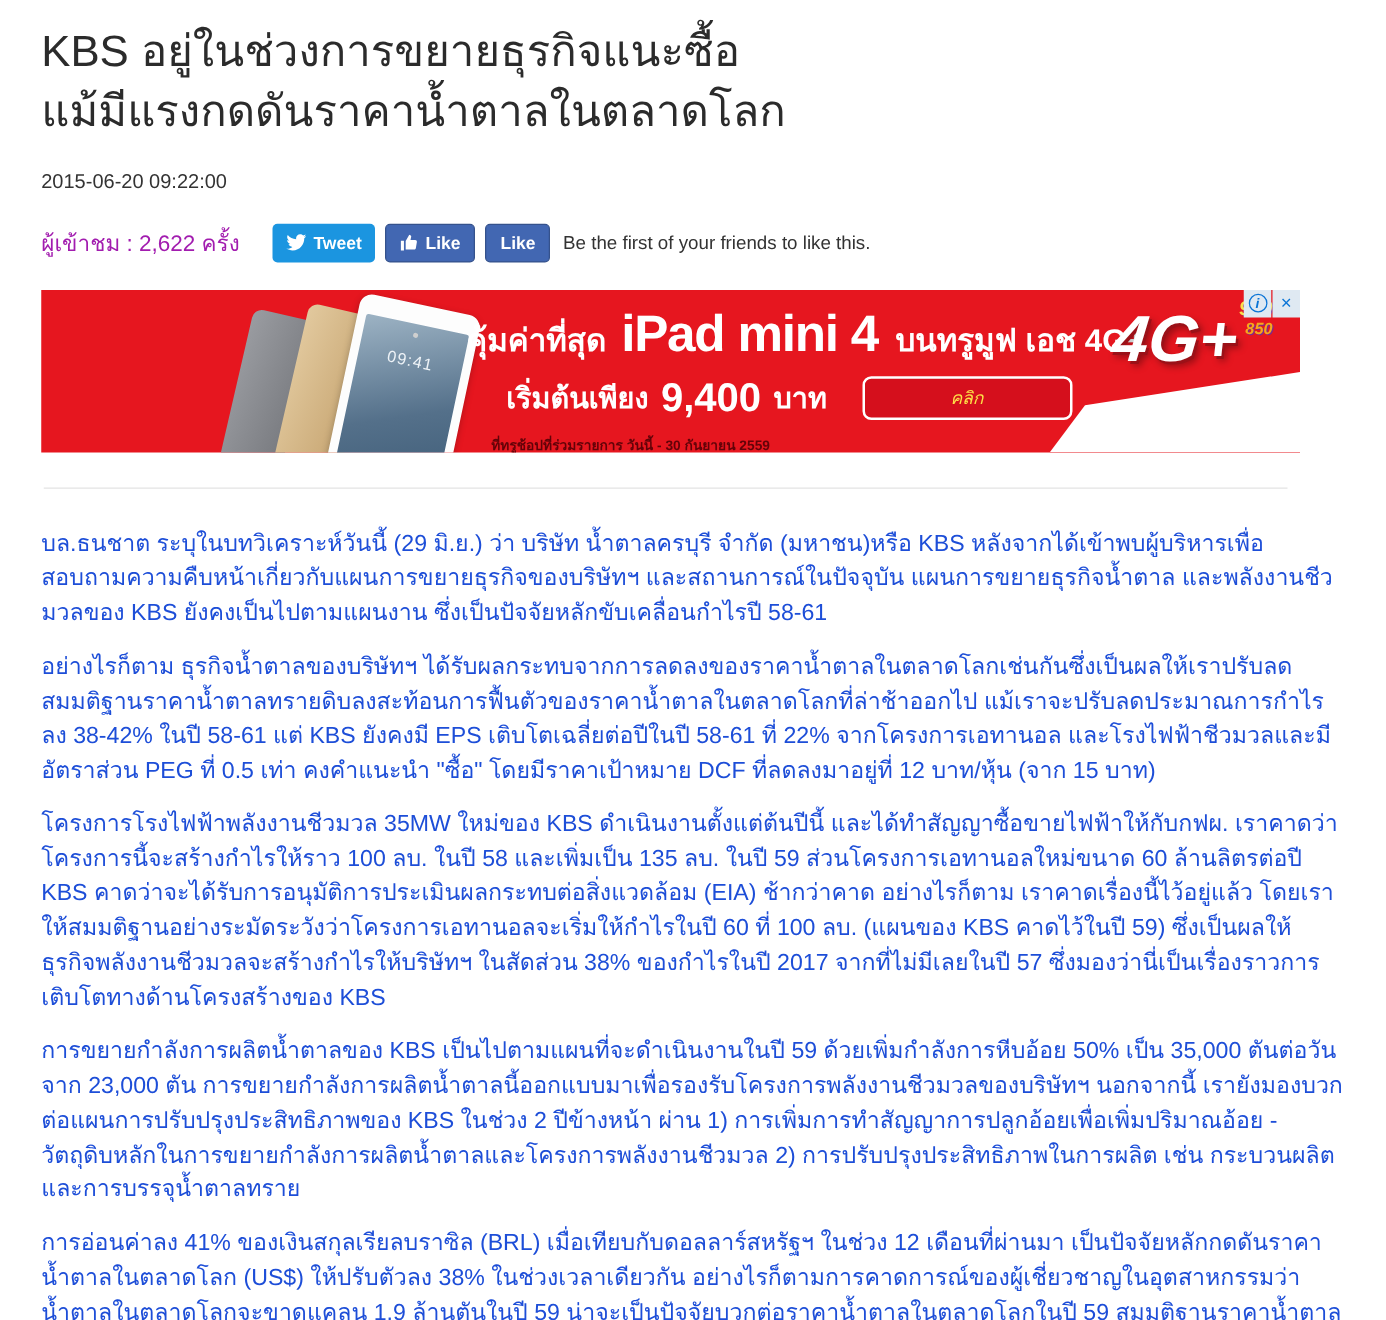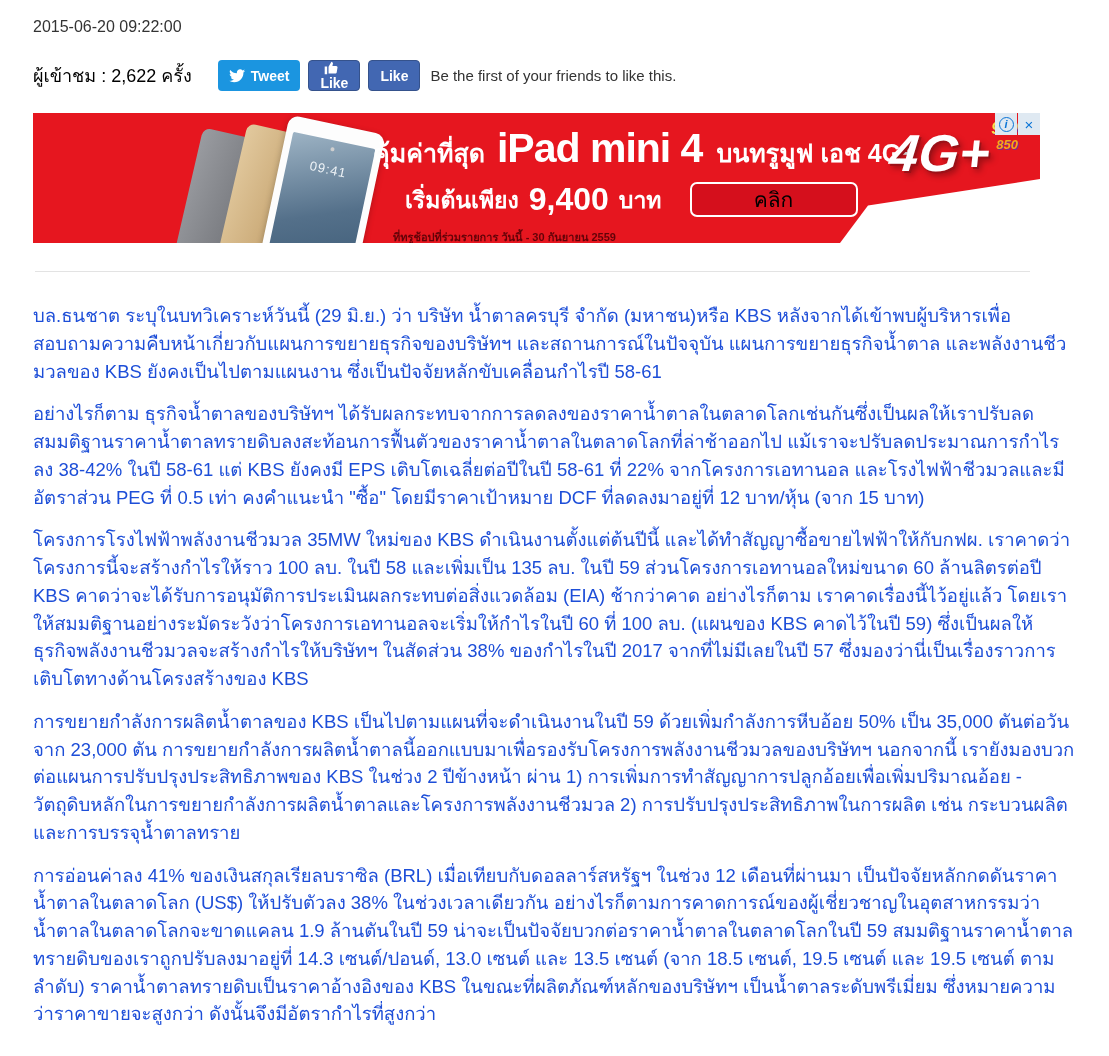--- a/index.html
+++ b/index.html
@@ -13,27 +13,27 @@
 
   
   .headline {
     font-size: 35px; font-weight: 500; line-height: 1.38; color: #2b2b2b;
     letter-spacing: 0; margin-bottom: 22px;
   }
   .headline span { display: block; }
   .date { font-size: 16px; color: #333; margin-bottom: 24px; }
 
   .social-row { display: flex; align-items: center; margin-bottom: 22px; }
-  .views { font-size: 18px; color: #000000; margin-right: 26px; white-space: nowrap; }
+  .views { font-size: 18px; color: #a21caf; margin-right: 26px; white-space: nowrap; }
   .btn { display: inline-flex; align-items: center; justify-content: center;
          border-radius: 4px; color: #fff; font-size: 14px; font-weight: bold;
          height: 31px; padding: 12px 11px; cursor: pointer; user-select: none; }
   .btn + .btn { margin-left: 8px; }
   .btn-tweet { background: #1b95e0; }
-  .btn-fb { background: #4267b2; border: 1px solid #35528c; border-radius: 4px; flex-direction: column; }
+  .btn-fb { background: #4267b2; border: 1px solid #35528c; border-radius: 4px; }
   .btn .ic { display: inline-flex; margin-right: 6px; }
   .friends-text { font-size: 15px; color: #333; margin-left: 10px; }
 
   
   .ad {
     position: relative; width: 1007px; height: 130px; background: #e6161f;
     overflow: hidden; cursor: pointer; margin-bottom: 28px;
   }
   
   .ipads { position: absolute; left: 60px; top: 8px; width: 260px; height: 150px; }
@@ -58,22 +58,22 @@
   .ad-copy { position: absolute; left: 340px; top: 12px; width: 540px; color: #fff; }
   .ad-line1 { display: flex; align-items: baseline; white-space: nowrap; }
   .ad-l1-a { font-size: 25px; font-weight: bold; margin-right: 12px; }
   .ad-l1-b { font-size: 41px; font-weight: 800; letter-spacing: -1px; margin-right: 14px; }
   .ad-l1-c { font-size: 25px; font-weight: bold; }
   .ad-line2 { display: flex; align-items: center; margin-top: 8px; margin-left: 32px; white-space: nowrap; }
   .ad-l2-a { font-size: 23px; font-weight: bold; margin-right: 10px; }
   .ad-l2-price { font-size: 32px; font-weight: 800; margin-right: 10px; }
   .ad-l2-unit { font-size: 23px; font-weight: bold; }
   .ad-cta { margin-left: 28px; width: 168px; height: 35px; background: #d50f1c;
-            border: 2px solid #fff; border-radius: 7px; color: #000000; font-size: 21px;
-            display: flex; align-items: center; justify-content: center; cursor: pointer; }
+            border: 2px solid #fff; border-radius: 7px; color: #fde047; font-size: 14px;
+            display: flex; align-items: center; justify-content: center; cursor: pointer; font-style: italic; }
   .ad-terms { margin-top: 10px; margin-left: 20px; font-size: 11px; font-weight: bold;
               color: rgba(84,0,6,0.9); }
 
   
   .logo4g { position: absolute; right: 50px; top: 14px; color: #fff;
             font-style: italic; font-weight: 800; font-size: 52px; line-height: 1;
             text-shadow: 2px 2px 0 #9b1118, 4px 4px 6px rgba(0,0,0,.35);
             transform: skewX(-6deg); }
   .bands { position: absolute; right: 22px; top: 8px; font-style: italic;
            font-weight: 800; line-height: 1.05; text-align: right; }
@@ -103,20 +103,24 @@
   
   .divider { border: none; border-top: 1px solid #e3e3e3; margin: 0 0 30px 2px; width: 995px; }
   .article p { font-size: 18.5px; line-height: 1.5; color: #1d4ed8; margin-bottom: 15px;
                width: 1042px; }
 </style>
 </head>
 <body>
 
 <div class="page">
 
+  <h1 class="headline">
+    <span>KBS อยู่ในช่วงการขยายธุรกิจแนะซื้อ</span>
+    <span>แม้มีแรงกดดันราคาน้ำตาลในตลาดโลก</span>
+  </h1>
 
   <div class="date">2015-06-20 09:22:00</div>
 
   <div class="social-row">
     <span class="views">ผู้เข้าชม : 2,622 ครั้ง</span>
 
     <span class="btn btn-tweet">
       <span class="ic">
         <svg width="16" height="14" viewBox="0 0 24 20" fill="#fff">
             <path d="M24 2.3c-.9.4-1.8.7-2.8.8 1-.6 1.8-1.6 2.2-2.7-1 .6-2 1-3.1 1.2C19.4.6 18.1 0 16.7 0c-2.7 0-4.9 2.2-4.9 4.9 0 .4 0 .8.1 1.1C7.8 5.8 4.2 3.8 1.8.9 1.4 1.6 1.1 2.5 1.1 3.4c0 1.7.9 3.2 2.2 4.1-.8 0-1.6-.2-2.2-.6v.1c0 2.4 1.7 4.4 3.9 4.8-.4.1-.8.2-1.3.2-.3 0-.6 0-.9-.1.6 2 2.4 3.4 4.6 3.4-1.7 1.3-3.8 2.1-6.1 2.1-.4 0-.8 0-1.2-.1 2.2 1.4 4.8 2.2 7.5 2.2 9.1 0 14-7.5 14-14v-.6c1-.7 1.8-1.6 2.4-2.6z"></path>

